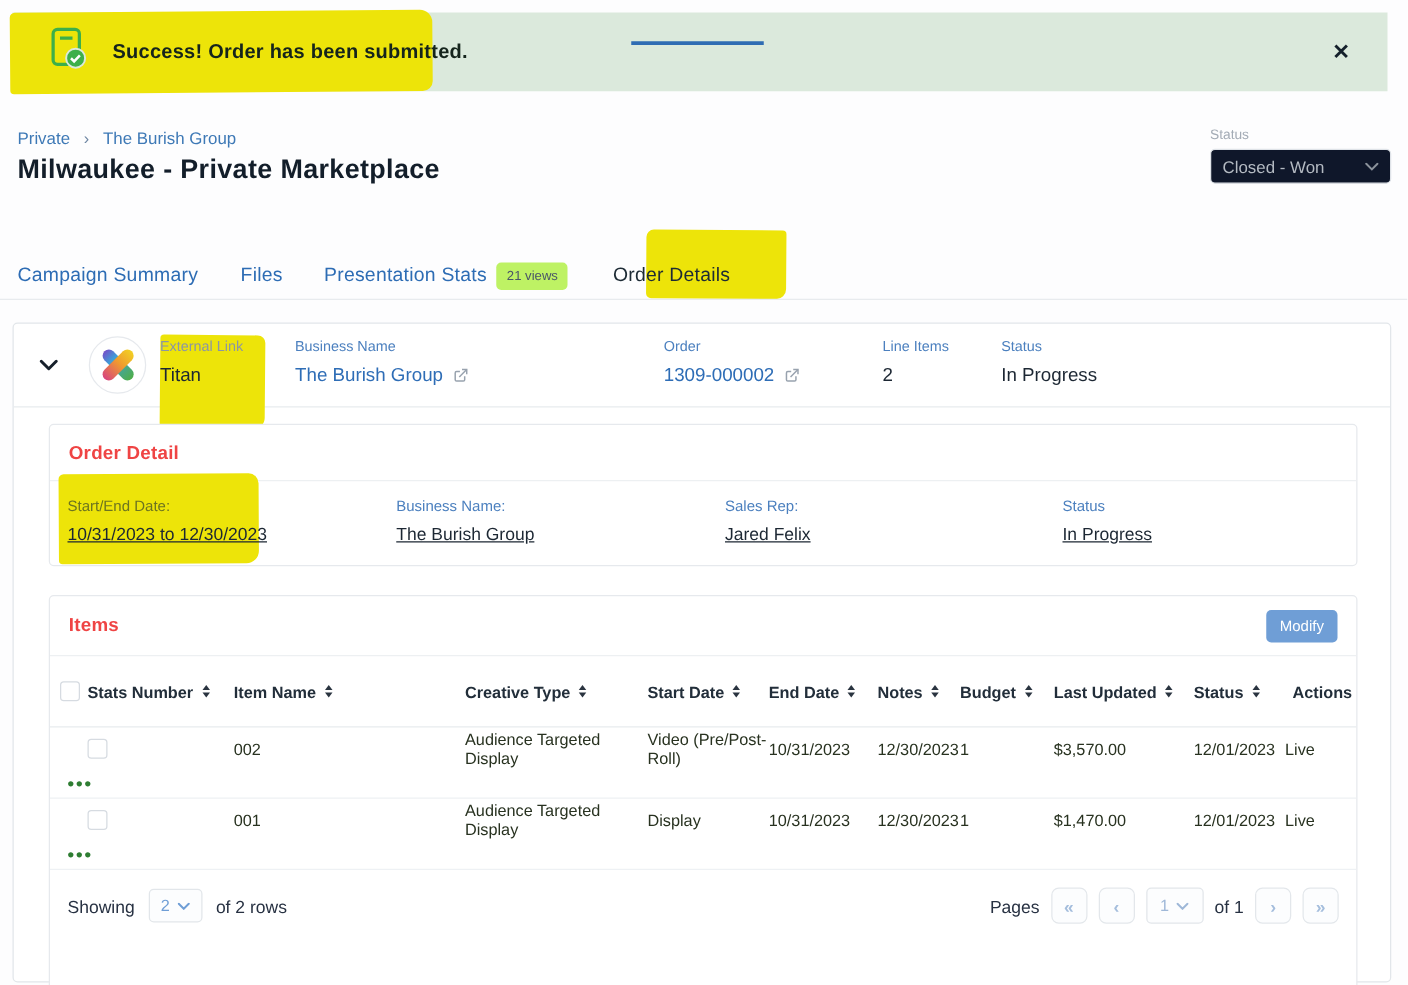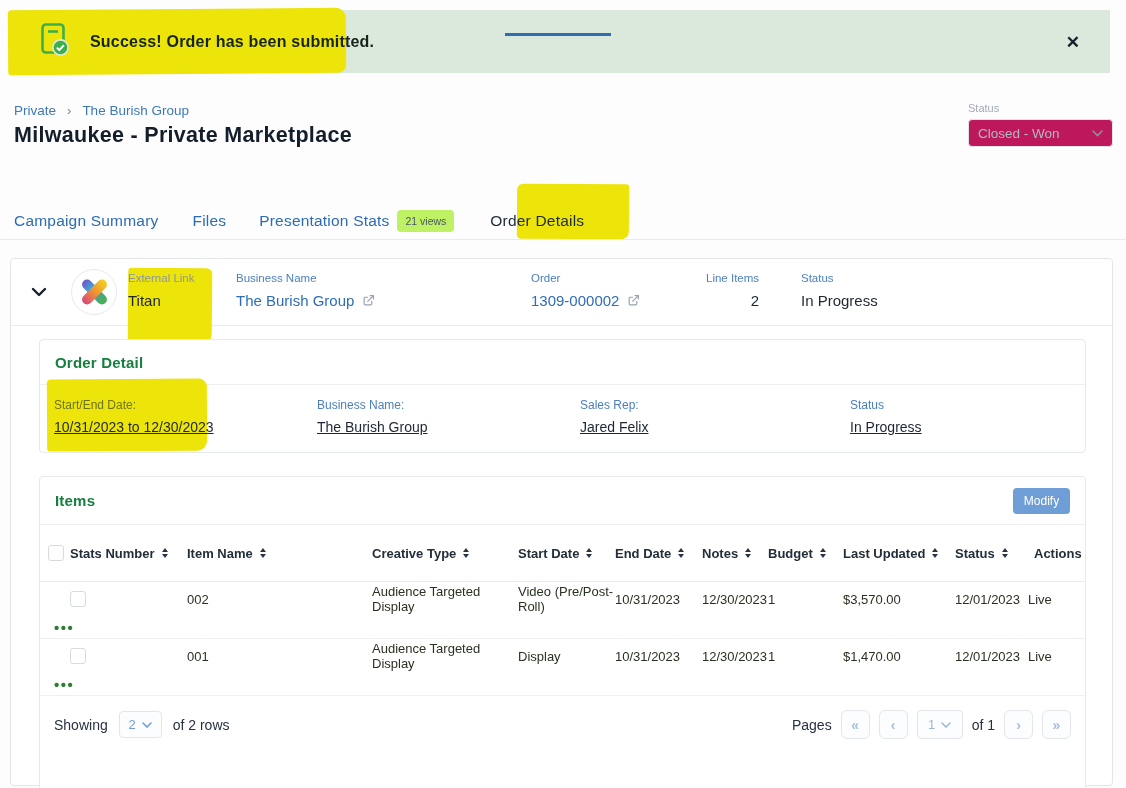--- a/index.html
+++ b/index.html
@@ -18,21 +18,21 @@
 
   
   .breadcrumb { position:absolute; left:14px; top:103px; display:flex; align-items:center; gap:11px; font-size:13.5px; }
   .breadcrumb a { color:#3e79b6; text-decoration:none; cursor:pointer; }
   .crumb-sep { color:#6f87a3; font-size:13px; }
   .page-title { position:absolute; left:14px; top:123px; font-size:21.5px; font-weight:bold; color:#131e2a; letter-spacing:.3px; }
 
   
   .status-wrap { position:absolute; left:968px; top:102px; width:145px; }
   .status-label { font-size:11px; color:#a3abb5; margin-bottom:5px; }
-  .status-box { height:28px; border:1px solid #dfe3e8; border-radius:4px; background:#be185d; display:flex; align-items:center; padding:0 9px; color:#b4bac2; font-size:13.5px; cursor:pointer; }
+  .status-box { height:28px; border:1px solid #dfe3e8; border-radius:4px; background:#0f172a; display:flex; align-items:center; padding:0 9px; color:#b4bac2; font-size:13.5px; cursor:pointer; }
   .status-box svg { margin-left:auto; }
 
   
   .tabs { position:absolute; left:14px; top:203px; height:36px; display:flex; align-items:center; }
   .hl-tab { left:503px; top:-19px; width:112px; height:55px; transform:rotate(.4deg); border-radius:6px 3px 8px 4px; }
   .tab { position:relative; font-size:15.5px; color:#2d6cb4; letter-spacing:.2px; cursor:pointer; white-space:nowrap; }
   .tab-cs { margin-right:34px; }
   .tab-files { margin-right:33px; }
   .tab-ps { margin-right:8px; }
   .views-badge { position:relative; background:#bef264; color:#4a5568; font-size:10.5px; padding:5px 8px; border-radius:4px; margin-right:36px; }
@@ -49,26 +49,26 @@
   .expand-btn { position:absolute; left:20px; top:26px; background:none; border:none; cursor:pointer; }
   .logo { position:absolute; left:60px; top:10px; width:46px; height:46px; border:1px solid #e6e9ed; border-radius:50%; background:#fff; }
   .logo .bar { position:absolute; left:50%; top:50%; width:31px; height:10px; border-radius:5px; margin:-5px 0 0 -15.5px; }
   .bar1 { transform:rotate(45deg); background:linear-gradient(90deg,#7450c9,#3f9ed8 30%,#4fae49); }
   .bar2 { transform:rotate(-45deg); background:linear-gradient(90deg,#d8457d,#ef9a2f 55%,#f2d023); }
   .oh-cell { position:absolute; top:13px; }
   .oh-label { font-size:11.5px; color:#4c80bf; margin-bottom:8px; }
   .oh-label-gray { color:#8b96a4; }
   .oh-value { font-size:15px; color:#1c2733; }
   .oh-link { color:#2e6db6; text-decoration:none; display:inline-flex; align-items:center; gap:8px; cursor:pointer; }
-  .c-ext{left:117px;} .c-biz{left:225px;} .c-ord{left:520px;} .c-li{left:695px;text-align:right;} .c-st{left:790px;}
+  .c-ext{left:117px;} .c-biz{left:225px;} .c-ord{left:520px;} .c-li{left:695px;} .c-st{left:790px;}
 
   
   .card { position:relative; margin-left:28px; width:1047px; border:1px solid #e6e9ed; border-radius:4px; background:#fff; }
   .card-title-row { display:flex; align-items:center; padding:0 15px; border-bottom:1px solid #edf0f2; }
-  .card-title { font-size:15px; font-weight:bold; color:#15803d; letter-spacing:.2px; }
+  .card-title { font-size:15px; font-weight:bold; color:#ef4444; letter-spacing:.2px; }
 
   .order-detail { margin-top:13px; height:114px; }
   .order-detail .card-title-row { height:45px; }
   .od-fields { position:relative; height:68px; }
   .hl-date { left:7px; top:-6px; width:160px; height:72px; transform:rotate(-0.3deg); border-radius:4px 8px 10px 3px; }
   .od-field { position:absolute; top:13px; }
   .od-label { font-size:12px; color:#4c80bf; margin-bottom:7px; }
   .od-value { font-size:14px; color:#1c2733;text-decoration:underline; }
   .f1{left:14px;} .f2{left:277px;} .f3{left:540px;} .f4{left:810px;}
   .f1 .od-label { color:#6d7420; }

